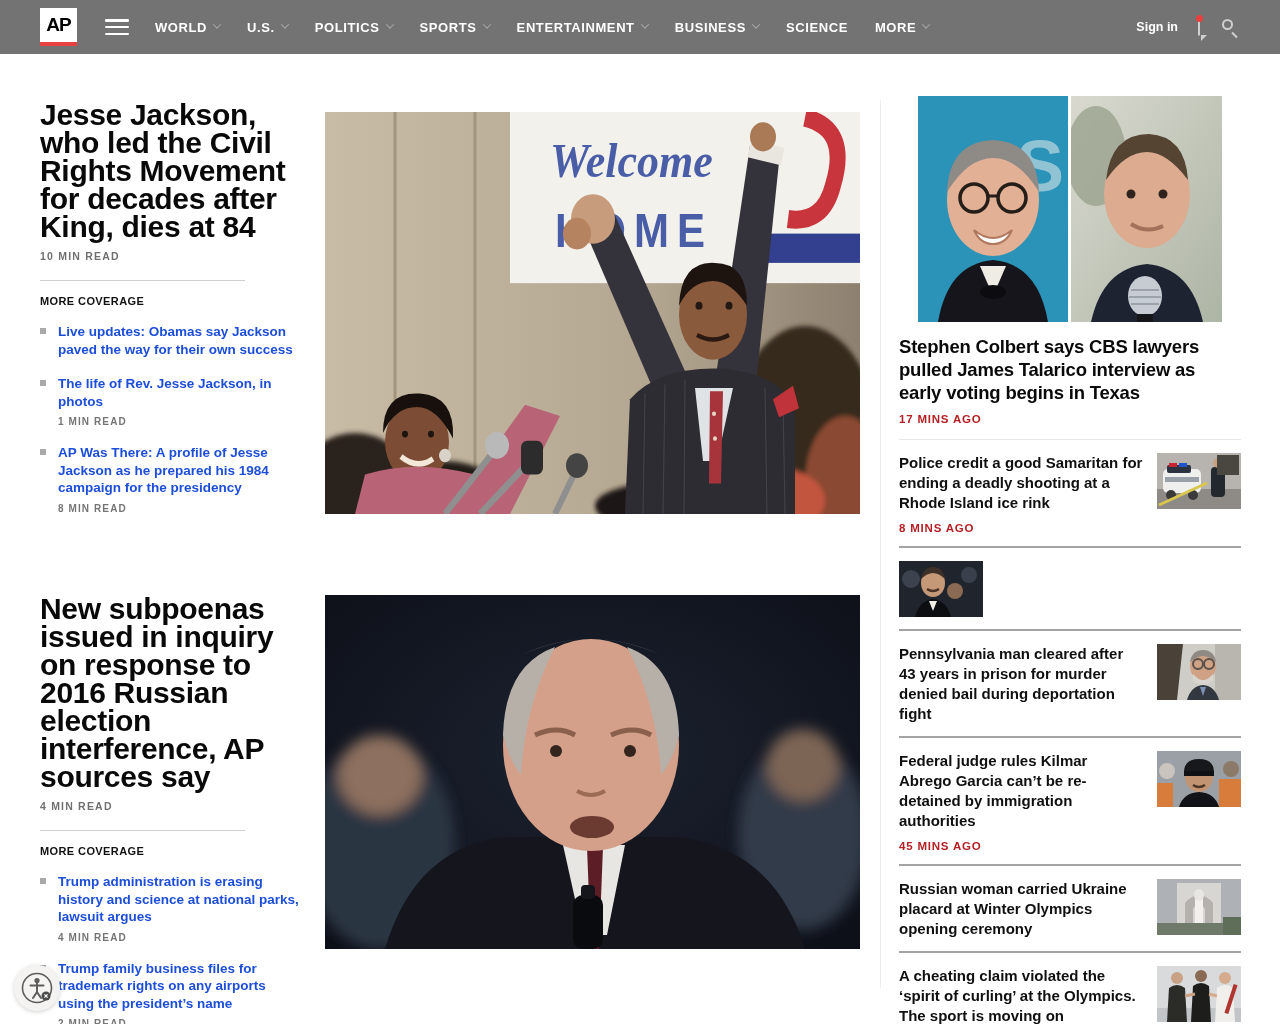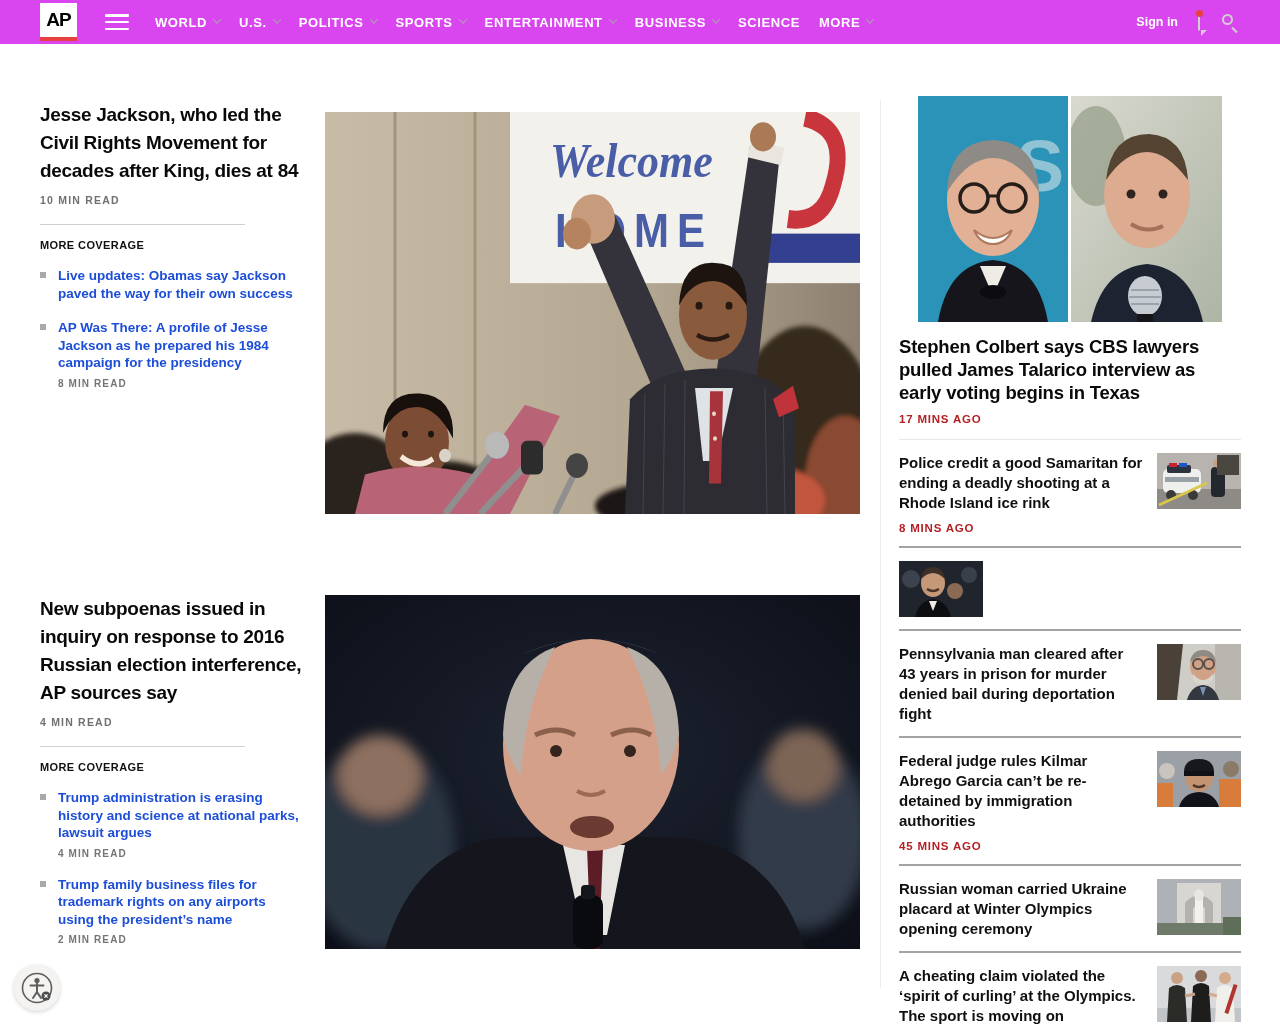--- a/index.html
+++ b/index.html
@@ -1,40 +1,40 @@
 <!DOCTYPE html>
 <html><head>
 <meta charset="utf-8">
 <style>
   * { margin:0; padding:0; box-sizing:border-box; }
   html,body { background:#fff; }
   body { font-family:"Liberation Sans","DejaVu Sans",sans-serif; width:1280px; height:1024px; position:relative; overflow:hidden; color:#0a0a0a; }
 
   
-  .topbar { position:absolute; left:0; top:0; width:1280px; height:44px; background:#d946ef; display:flex; align-items:center; }
+  .topbar { position:absolute; left:0; top:0; width:1280px; height:54px; background:#737373; display:flex; align-items:center; }
   .ap-logo { width:37px; height:38px; margin-left:40px; background:#fff; border-bottom:4px solid #e8403e; display:flex; align-items:center; justify-content:center; font-weight:800; font-size:19px; letter-spacing:-1px; color:#000; cursor:pointer; }
   .hamburger { margin-left:28px; width:24px; height:16px; display:flex; flex-direction:column; justify-content:space-between; cursor:pointer; }
   .hamburger span { display:block; height:2.5px; background:#fff; border-radius:1px; }
-  .nav { display:flex; align-items:center; margin-left:26px; gap:19px;text-align:right; }
+  .nav { display:flex; align-items:center; margin-left:26px; gap:27px;text-align:right; }
   .nav-item { display:flex; align-items:center; gap:7px; color:#fff; font-size:13px; font-weight:700; letter-spacing:.6px; cursor:pointer; white-space:nowrap; }
   .chev { width:6px; height:6px; border-right:1.8px solid #a9a9a9; border-bottom:1.8px solid #a9a9a9; transform:rotate(45deg) translate(-1px,-1px); margin-top:-3px; }
   .topbar-right { margin-left:auto; margin-right:40px; display:flex; align-items:center; gap:20px; }
   .signin { color:#fff; font-size:12.5px; font-weight:600; cursor:pointer; }
   .bubble-wrap { position:relative; cursor:pointer; }
   .bubble { width:20px; height:15px; border:1.8px solid #cfcfcf; border-radius:3px; position:relative; }
   .bubble:after { content:""; position:absolute; left:2px; bottom:-6px; width:0; height:0; border-left:6px solid #cfcfcf; border-bottom:6px solid transparent; }
   .red-dot { position:absolute; right:-3px; top:-3px; width:7px; height:7px; border-radius:50%; background:#e8403e; }
   .search { width:20px; height:20px; position:relative; cursor:pointer; }
   .search i { position:absolute; left:2px; top:2px; width:11px; height:11px; border:2px solid #cfcfcf; border-radius:50%; }
   .search b { position:absolute; right:2px; bottom:1px; width:7px; height:2px; background:#cfcfcf; transform:rotate(45deg); }
 
   
   .story-text { position:absolute; left:40px; width:262px; }
   .story1 { top:101px; } .story2 { top:595px; }
-  .headline { font-size:19px; line-height:28px; font-weight:800; letter-spacing:-.3px; color:#090909; cursor:pointer; }
+  .headline { font-size:30px; line-height:28px; font-weight:800; letter-spacing:-.3px; color:#090909; cursor:pointer; }
   .readtime { margin-top:9px; font-size:10.5px; font-weight:700; letter-spacing:1.2px; color:#707070; }
   .cov-rule { margin-top:18px; width:205px; height:1px; background:#cfcfcf; }
   .cov-label { margin-top:14px; font-size:11px; font-weight:800; letter-spacing:.4px; color:#111; }
   .cov-list { margin-top:16px; display:flex; flex-direction:column; gap:17px; }
   .cov-item { display:flex; gap:12px; cursor:pointer; }
   .sq { flex:0 0 auto; width:6px; height:6px; background:#a9a9a9; margin-top:5px; }
   .cov-title { font-size:13.5px; line-height:17.5px; font-weight:700; color:#1d4ed8; }
   .cov-read { margin-top:6px; font-size:10px; font-weight:700; letter-spacing:1.1px; color:#757575; }
 
   
@@ -116,20 +116,27 @@
 <div class="story-text story1">
   <div class="headline">Jesse Jackson, who led the Civil Rights Movement for decades after King, dies at 84</div>
   <div class="readtime">10 MIN READ</div>
   <div class="cov-rule"></div>
   <div class="cov-label">MORE COVERAGE</div>
   <div class="cov-list">
     <div class="cov-item">
         <i class="sq"></i>
       <div>
           <div class="cov-title">Live updates: Obamas say Jackson paved the way for their own success</div>
+        </div>
+    </div>
+    <div class="cov-item">
+        <i class="sq"></i>
+      <div>
+          <div class="cov-title">The life of Rev. Jesse Jackson, in photos</div>
+      <div class="cov-read">1 MIN READ</div>
         </div>
     </div>
     <div class="cov-item">
         <i class="sq"></i>
       <div>
           <div class="cov-title">AP Was There: A profile of Jesse Jackson as he prepared his 1984 campaign for the presidency</div>
       <div class="cov-read">8 MIN READ</div>
         </div>
     </div>
   </div>

